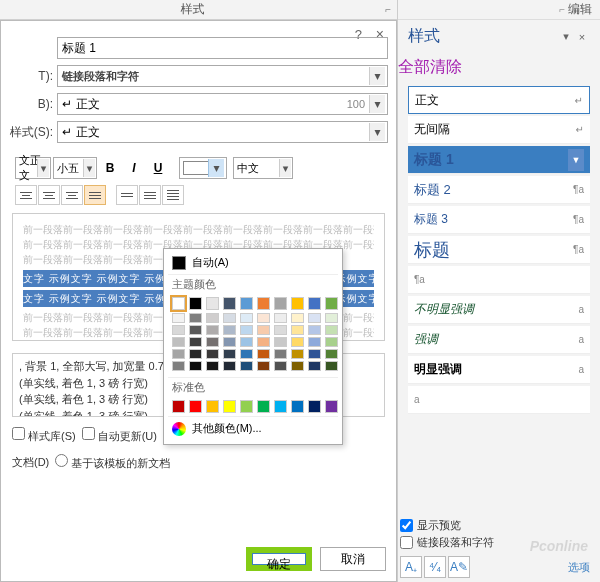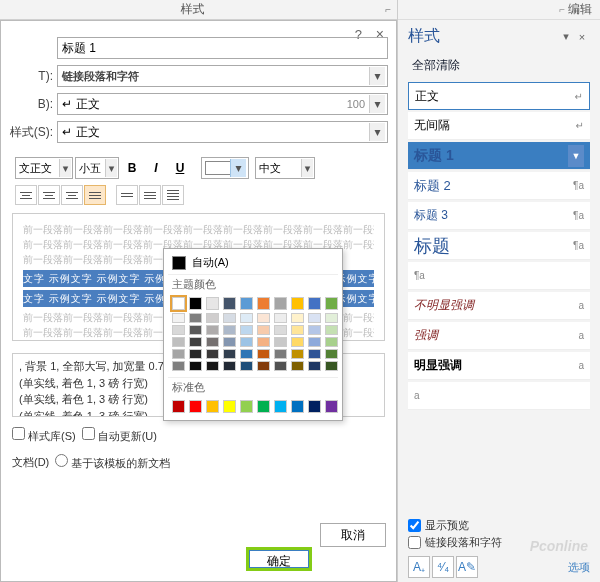--- a/index.html
+++ b/index.html
@@ -29,57 +29,57 @@
 .align-btn.sel { background: #fde7c9; border-color: #e6b66a; }
 .align-line { height: 1px; background: #555; }
 .preview { margin: 8px 3px 0 3px; border: 1px solid #ccc; height: 128px; padding: 8px 10px; font-size: 10px; color: #bbb; line-height: 1.5; overflow: hidden; }
 .preview .grey-line { white-space: nowrap; overflow: hidden; }
 .preview .blue-block { background: #4a7ebf; color: #fff; font-size: 10px; padding: 1px 0; margin: 3px 0; white-space: nowrap; overflow: hidden; letter-spacing: 1px; }
 .desc-box { margin: 12px 3px 0 3px; border: 1px solid #ccc; height: 64px; padding: 4px 6px; font-size: 11px; color: #333; line-height: 1.5; overflow: hidden; }
 .radio-row { margin: 10px 3px 0 3px; font-size: 11px; color: #333; display: flex; align-items: center; gap: 6px; }
 .radio-row input { margin-right: 3px; }
 .button-row { position: absolute; right: 10px; bottom: 10px; display: flex; gap: 8px; }
 .dlg-btn { width: 66px; height: 24px; border: 1px solid #aaa; background: #fff; font-size: 12px; text-align: center; line-height: 22px; }
-.dlg-btn.primary { border: 3px solid #84cc16; box-shadow: inset 0 0 0 1px #3a7ec1; margin-top: 24px; }
+.dlg-btn.primary { border: 6px solid #84cc16; box-shadow: inset 0 0 0 1px #3a7ec1; }
 .color-popup { position: absolute; left: 163px; top: 248px; width: 180px; background: #fff; border: 1px solid #aaa; box-shadow: 2px 2px 6px rgba(0,0,0,.2); padding: 4px; z-index: 50; }
 .cp-row { display: flex; align-items: center; padding: 2px 4px; gap: 6px; font-size: 11px; }
 .cp-auto-sw { width: 14px; height: 14px; background: #000; border: 1px solid #888; }
 .cp-header { font-size: 11px; color: #666; padding: 2px 4px; border-top: 1px solid #eee; margin-top: 2px; }
 .cp-grid { display: grid; grid-template-columns: repeat(10, 15px); gap: 2px; padding: 3px 4px; }
 .cp-cell { width: 13px; height: 13px; border: 1px solid #ccc; }
 .cp-grid.theme { grid-template-rows: 15px 11px 11px 11px 11px 11px; gap: 1px 2px; }
 .cp-grid.theme .cp-cell.top { height: 13px; margin-bottom: 2px; }
 .cp-grid.theme .cp-cell.shade { height: 10px; }
 .cp-more { display: flex; align-items: center; gap: 6px; padding: 4px; border-top: 1px solid #eee; font-size: 11px; }
 .cp-wheel { width: 14px; height: 14px; border-radius: 50%; background: conic-gradient(red,orange,yellow,lime,cyan,blue,magenta,red); }
 .side-panel { position: absolute; left: 397px; top: 0; width: 203px; height: 582px; background: #f3f3f3; border-left: 1px solid #ccc; }
 .sp-ribbon { height: 20px; display: flex; align-items: center; padding-right: 8px; border-bottom: 1px solid #ddd; }
 .sp-ribbon .spacer { flex: 1; }
 .sp-ribbon .r-sep { font-size: 10px; color: #999; margin: 0 3px; }
 .sp-ribbon .r-lab { font-size: 12px; color: #555; }
 .sp-title-row { display: flex; align-items: center; padding: 6px 10px; }
 .sp-title { font-size: 16px; color: #2a5699; flex: 1; }
 .sp-tool { width: 16px; text-align: center; color: #666; font-size: 11px; }
-.sp-clear { padding: 4px 14px; font-size: 12px; color: #0f172a; }
+.sp-clear { padding: 4px 0; font-size: 16px; color: #a21caf; }
 .style-list { margin: 4px 10px 0 10px; }
 .style-item { display: flex; align-items: center; justify-content: space-between; height: 28px; padding: 0 6px; border-bottom: 1px solid #eee; font-size: 12px; background: #fff; margin-bottom: 2px; }
 .style-item.boxed { border: 1px solid #3a7ec1; }
 .style-item.selected { background: #3a7ec1; color: #fff; }
 .style-item .r-mark { font-size: 10px; color: #888; }
 .style-item.selected .r-mark { color: #fff; }
 .style-item .arrow { width: 16px; height: 22px; background: #5b8bc9; color: #fff; text-align: center; line-height: 22px; margin-left: 4px; font-size: 9px; }
 .style-item .txt { flex: 1; }
 .style-item.headingbig .txt { color: #2a5699; font-size: 18px; }
 .style-item.heading1 .txt { color: #2a5699; font-size: 14px; font-weight: bold; }
 .style-item.heading2 .txt { color: #2a5699; font-size: 13px; }
 .style-item.heading3 .txt { color: #2a5699; font-size: 12px; }
 .style-item.subtitle .txt { color: #666; }
-.style-item.faint .txt { color: #7f1d1d; font-style: italic; }
+.style-item.faint .txt { color: #14532d; font-style: italic; }
 .style-item.strong .txt { font-weight: bold; }
-.sp-footer { position: absolute; bottom: 4px; left: 10px; right: 10px; }
+.sp-footer { position: absolute; bottom: 4px; left: 2px; right: 10px; }
 .sp-check { font-size: 11px; color: #333; display: flex; align-items: center; gap: 4px; margin: 2px 0; }
 .sp-icons { display: flex; gap: 2px; margin-top: 6px; align-items: center; }
 .sp-icon-btn { width: 22px; height: 22px; border: 1px solid #bbb; background: #fff; text-align: center; line-height: 20px; font-size: 12px; color: #3a7ec1; }
 .sp-opt { margin-left: auto; font-size: 11px; color: #3a7ec1; }
 .watermark { position: absolute; right: 12px; bottom: 28px; font-size: 14px; color: rgba(0,0,0,.12); font-style: italic; font-weight: bold; pointer-events: none; }
 </style>
 </head>
 <body>
 
 <div class="main-area">
@@ -115,21 +115,21 @@
     <div class="field-row">
       <span class="field-label">样式(S):</span>
       <div class="combo">
         <span style="margin-right:4px">↵</span>
           <span>正文</span>
         <span class="combo-arrow">▾</span>
       </div>
     </div>
 
     <div class="format-row">
-      <div class="small-combo" style="width:58px">
+      <div class="small-combo" style="width:36px">
           <span>文正文</span>
           <span class="combo-arrow">▾</span>
         </div>
       <div class="small-combo" style="width:44px">
           <span>小五</span>
           <span class="combo-arrow">▾</span>
         </div>
       <div class="fmt-btn">B</div>
       <div class="fmt-btn" style="font-style:italic">I</div>
       <div class="fmt-btn u">U</div>
@@ -291,20 +291,24 @@
       <div class="cp-cell" style="background: rgb(255, 0, 0);"></div>
       <div class="cp-cell" style="background: rgb(255, 192, 0);"></div>
       <div class="cp-cell" style="background: rgb(255, 255, 0);"></div>
       <div class="cp-cell" style="background: rgb(146, 208, 80);"></div>
       <div class="cp-cell" style="background: rgb(0, 176, 80);"></div>
       <div class="cp-cell" style="background: rgb(0, 176, 240);"></div>
       <div class="cp-cell" style="background: rgb(0, 112, 192);"></div>
       <div class="cp-cell" style="background: rgb(0, 32, 96);"></div>
       <div class="cp-cell" style="background: rgb(112, 48, 160);"></div>
     </div>
+  <div class="cp-more">
+    <div class="cp-wheel"></div>
+    <span>其他颜色(M)...</span>
+  </div>
 </div>
 
 <div class="side-panel">
   <div class="sp-ribbon">
     <span class="spacer"></span>
     <span class="r-sep">⌐</span>
     <span class="r-lab">编辑</span>
   </div>
   <div class="sp-title-row">
     <span class="sp-title">样式</span>

